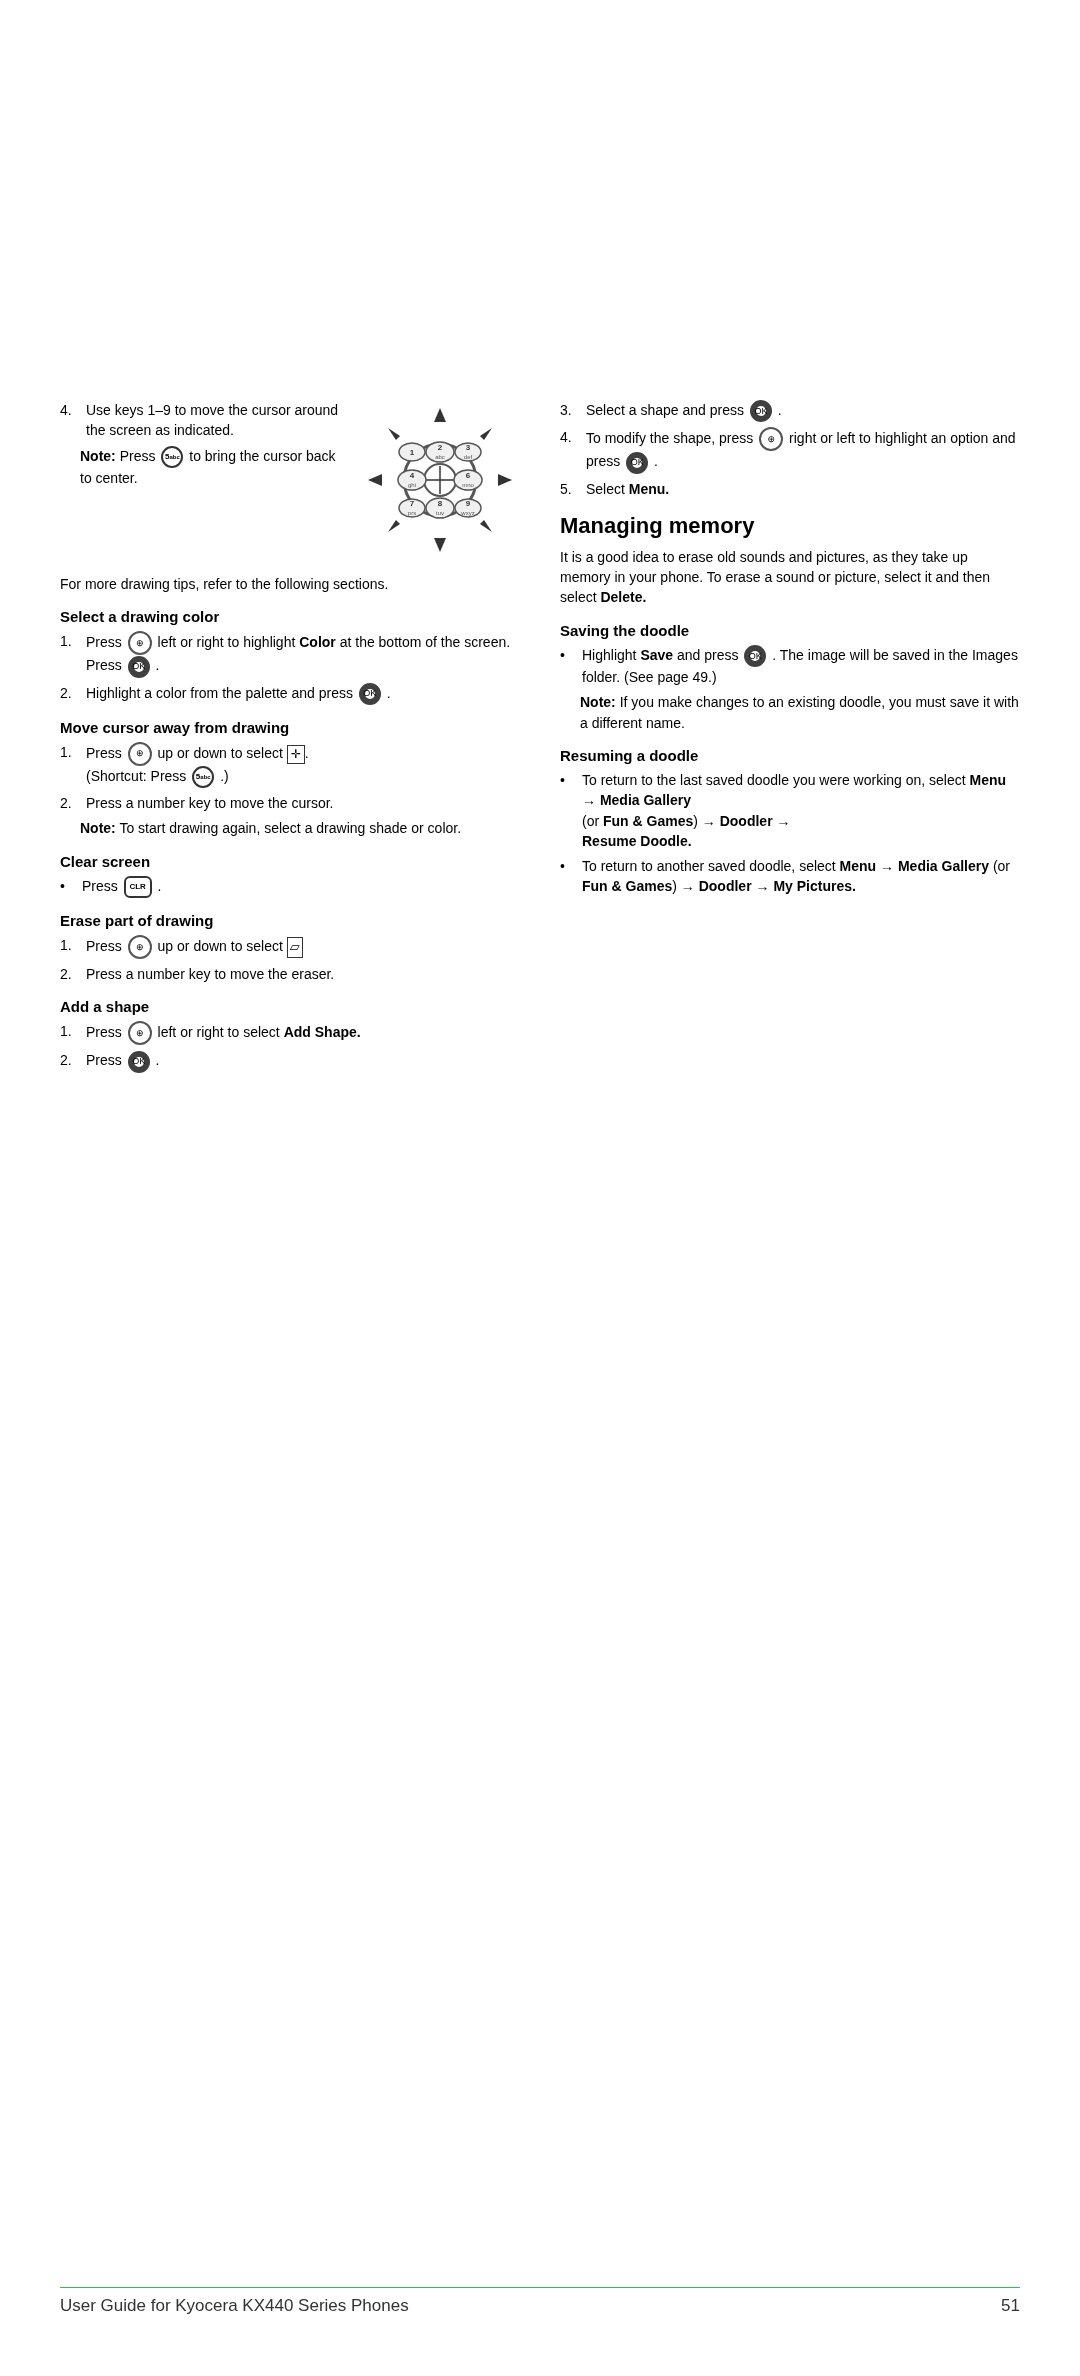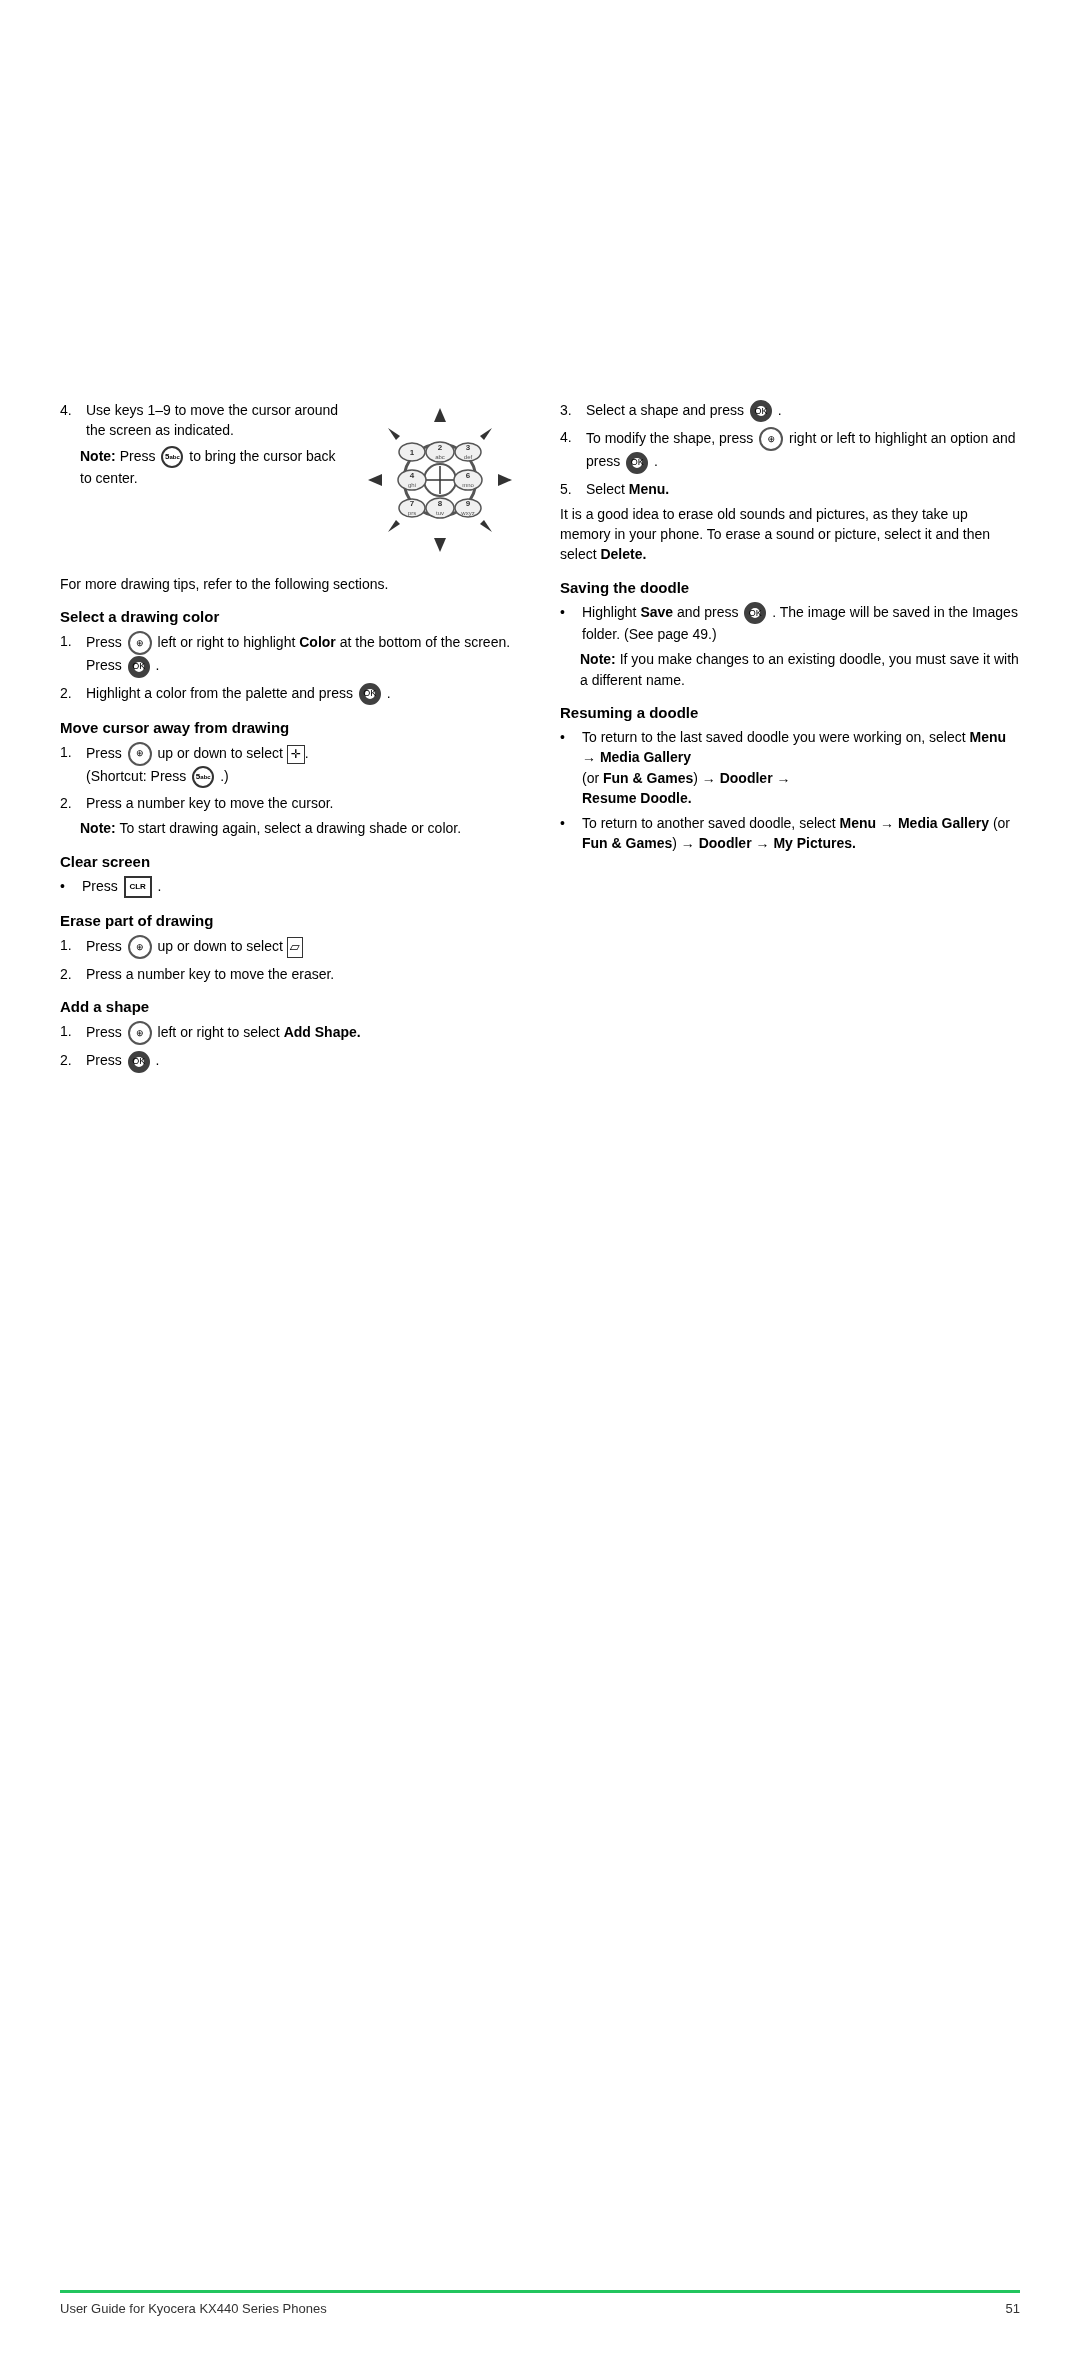--- a/index.html
+++ b/index.html
@@ -87,23 +87,23 @@
       margin-bottom: 6px;
       margin-top: 14px;
     }
     .page-footer {
       position: absolute;
       bottom: 60px;
       left: 60px;
       right: 60px;
       display: flex;
       justify-content: space-between;
-      font-size: 13px;
+      font-size: 17px;
       color: #333;
-      border-top: 3px solid #22c55e;
+      border-top: 1px solid #22c55e;
       padding-top: 8px;
     }
     .intro-text {
       margin-bottom: 8px;
       line-height: 1.45;
     }
     
     .icon-circle {
       display: inline-flex;
       align-items: center;
@@ -293,21 +293,21 @@
         <span class="note-label">Note:</span>
         <span> </span>
         <span>To start drawing again, select a drawing shade or color.</span>
       </div>
 
       <div class="section-heading">Clear screen</div>
       <div class="bullet-row">
         <span class="bullet">•</span>
         <span>
           Press
-          <span class="icon-circle" style="font-size:8px; width:28px; border-radius:0;text-align:right;">CLR</span>
+          <span class="icon-circle" style="font-size:8px; width:28px; border-radius:6px;text-align:right;">CLR</span>
           .
         </span>
       </div>
 
       <div class="section-heading">Erase part of drawing</div>
 
       <div class="step-row">
         <span class="num">1.</span>
         <span class="text">
           Press
@@ -367,20 +367,21 @@
       </div>
 
 
       <div class="step-row">
         <span class="num">5.</span>
         <span class="text">
           Select <strong>Menu.</strong>
         </span>
       </div>
 
+      <div class="section-title-large">Managing memory</div>
 
       <div class="intro-text">
         <span>It is a good idea to erase old sounds and pictures, as they take up memory in your phone. To erase a sound or picture, select it and then select</span>
         <strong>Delete.</strong>
       </div>
 
       <div class="subsection-heading">Saving the doodle</div>
 
 
       <div class="bullet-row">

